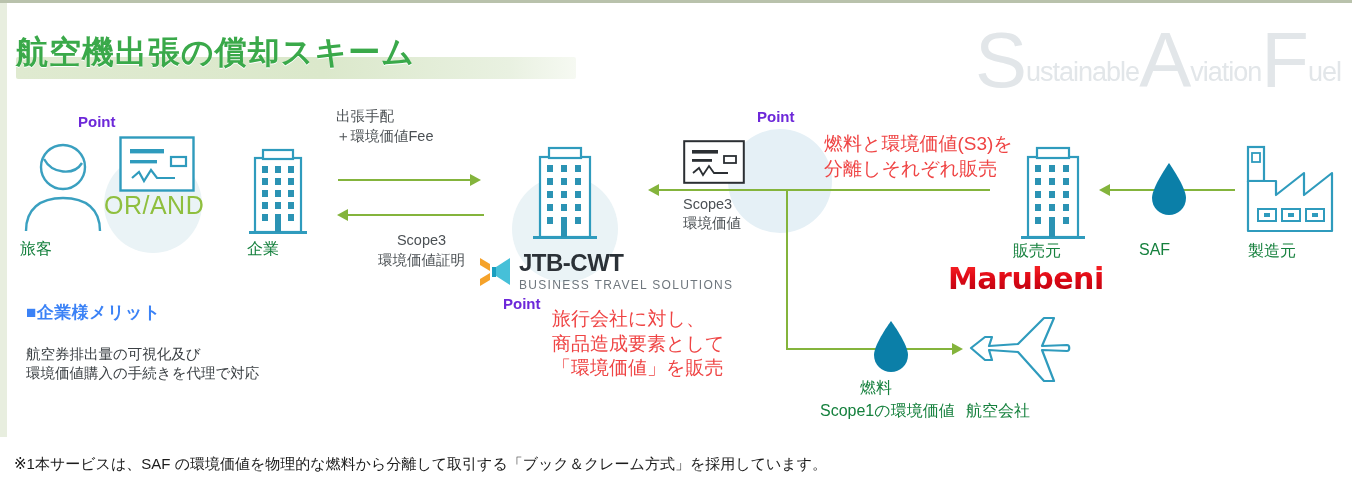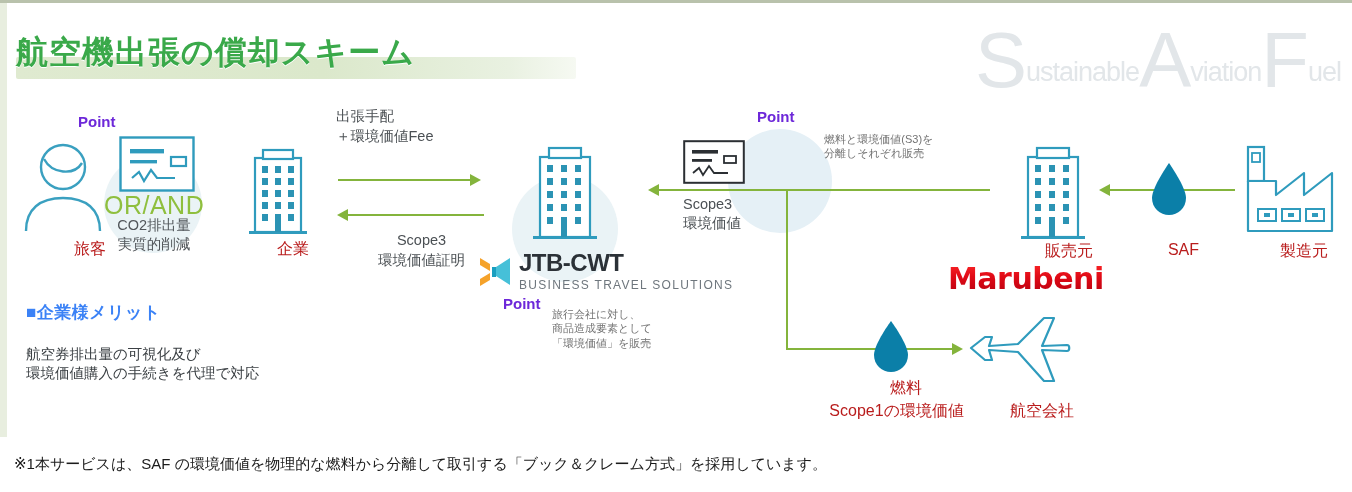--- a/index.html
+++ b/index.html
@@ -42,38 +42,38 @@
     font-size:32px; font-weight:bold; color:#3aa94a;
     letter-spacing:1px;
     text-shadow:0 1px 0 #ffffff;
   }
 
   
   .point{
     position:absolute; color:#6d28d9; font-weight:bold; font-size:15px;
     text-shadow:0 1px 1px rgba(255,255,255,.9);
   }
-  .node-cap{ position:absolute; color:#b91c1c; font-size:16px; white-space:nowrap; text-align:right;}
+  .node-cap{ position:absolute; color:#15803d; font-size:16px; white-space:nowrap; text-align:left;}
   .halo{ position:absolute; border-radius:50%; background:#e7f1f4; }
   .halo.soft{ background:#eaf3f6; }
 
   
   .arrow-line{ position:absolute; background:#84b43c; height:2px; }
   .arrow-vline{ position:absolute; background:#84b43c; width:2px; }
   .arrow-head{ position:absolute; width:0; height:0; }
   .ah-right{ border-left:11px solid #84b43c; border-top:6px solid transparent; border-bottom:6px solid transparent;}
   .ah-left{ border-right:11px solid #84b43c; border-top:6px solid transparent; border-bottom:6px solid transparent;}
 
   
   .merit{ position:absolute; left:26px; top:298px; }
   .merit h4{ font-size:17px; color:#3b82f6; font-weight:bold; letter-spacing:.5px; }
   .merit p{ font-size:14.5px; color:#3b4044; line-height:1.32; margin-top:2px; }
 
   
-  .note{ position:absolute; font-size:11px; color:#737373; line-height:1.3; }
+  .note{ position:absolute; font-size:19px; color:#ef4444; line-height:1.3; }
 
   
   .jtb{ position:absolute; left:478px; top:248px; display:flex; align-items:center; gap:7px;}
   .jtb-txt{ display:flex; flex-direction:column; }
   .jtb-name{ font-size:24px; font-weight:bold; color:#2b3137; letter-spacing:-.5px; line-height:24px;}
   .jtb-sub{ font-size:12px; color:#6e767d; letter-spacing:1.3px; margin-top:3px;}
 
   
   .marubeni{
     position:absolute; left:948px; top:258px;
@@ -121,24 +121,20 @@
   <div style="position:absolute; left:119px; top:133px;">
     <svg width="76" height="56" viewBox="0 0 76 56">
       <rect x="1.5" y="1.5" width="73" height="53" fill="#ffffff" stroke="#2f9bbd" stroke-width="2.4"></rect>
       <rect x="11" y="13" width="34" height="4.4" fill="#2f9bbd"></rect>
       <rect x="11" y="24" width="27" height="3.4" fill="#2f9bbd"></rect>
       <rect x="52" y="21" width="15" height="9" fill="none" stroke="#2f9bbd" stroke-width="2.2"></rect>
       <path d="M13 42 L20 36 L25 45 L32 34 L38 42 L56 42" fill="none" stroke="#2f9bbd" stroke-width="2.2"></path>
     </svg>
   </div>
   <div style="position:absolute; left:104px; top:188px; width:100px; text-align:center; font-size:25px; color:#8fbf3e; letter-spacing:.5px;">OR/AND</div>
-  <div style="position:absolute; left:100px; top:213px; width:108px; text-align:center; font-size:14.5px; color:#51565a; line-height:1.3;">
-    <div>CO2排出量</div>
-    <div>実質的削減</div>
-  </div>
 
   <div style="position:absolute; left:247px; top:143px;">
     <svg width="62" height="92" viewBox="0 0 62 92">
       <rect x="8" y="12" width="46" height="74" fill="#ffffff" stroke="#2f9bbd" stroke-width="2.2"></rect>
       <rect x="16" y="4" width="30" height="9" fill="#ffffff" stroke="#2f9bbd" stroke-width="2.2"></rect>
       <rect x="2" y="85" width="58" height="3" fill="#2f9bbd"></rect>
       <g fill="#2b93b4">
         <rect x="15" y="20" width="6" height="7"></rect>
           <rect x="28" y="20" width="6" height="7"></rect>
           <rect x="41" y="20" width="6" height="7"></rect>

